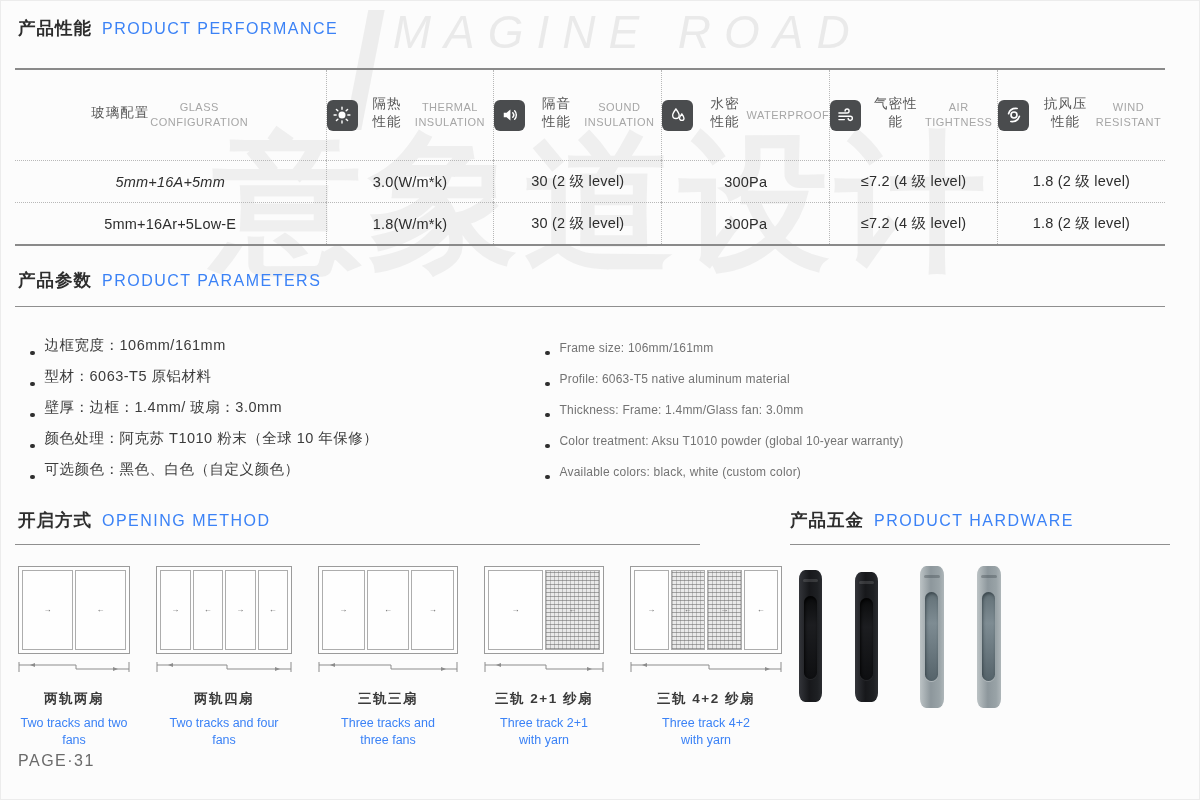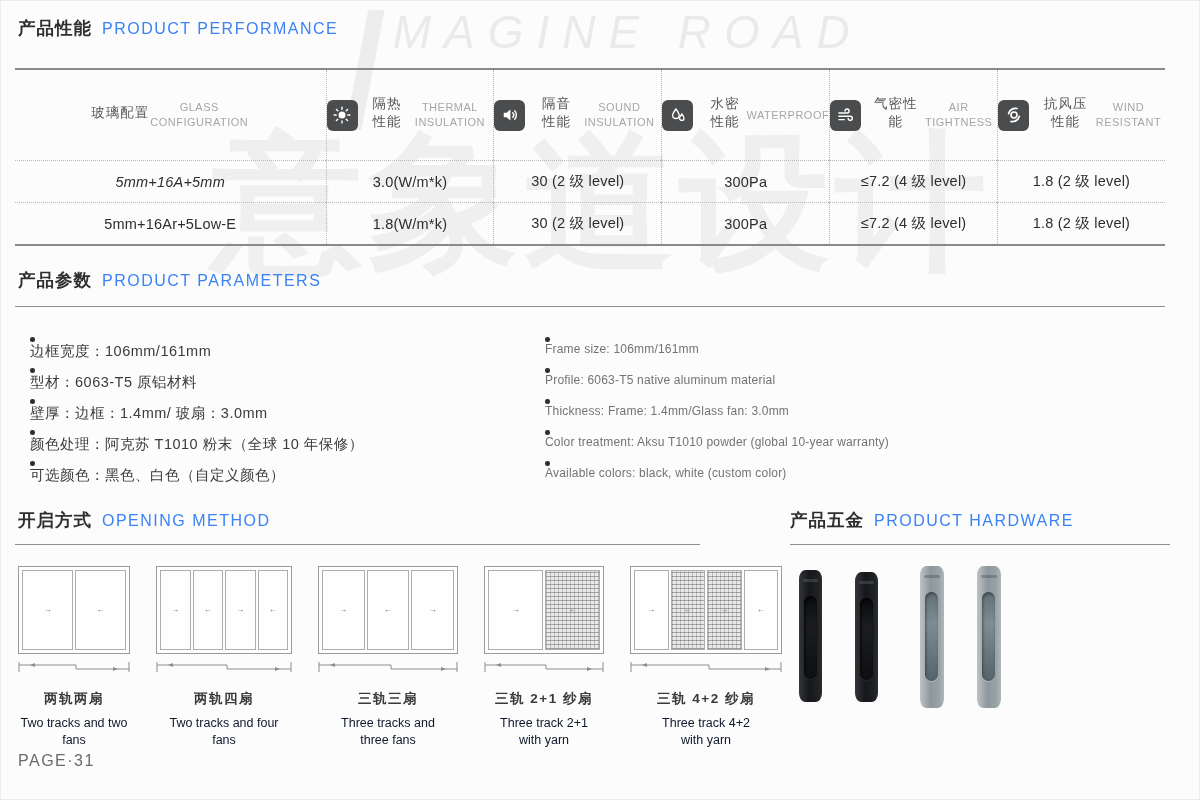--- a/index.html
+++ b/index.html
@@ -44,41 +44,41 @@
   .hdr-cn { font-size:13.5px; color:#565656; letter-spacing:1px; margin-bottom:4px; text-align:center; }
   .hdr-en { font-size:11px; color:#a6a6a6; letter-spacing:0.5px; line-height:1.35; text-align:center; max-width:100px; }
   .icon-box {
     width:31px; height:31px; border-radius:6px; flex:0 0 auto;
     display:flex; align-items:center; justify-content:center; margin-right:10px;
   }
   .pt-val { font-size:14.5px; color:#2d2d2d; letter-spacing:0.2px; }
 
   
   .param-list { position:absolute; z-index:1; }
-  .param-item { display:flex; align-items:flex-start; margin-bottom:13px; height:18px;flex-direction:column; }
+  .param-item { display:flex; align-items:flex-end; margin-bottom:13px; height:18px; }
   .param-dot { width:4.5px; height:4.5px; border-radius:50%; background:#2f2f2f; margin-right:10px; flex:none; }
   .param-text-cn { font-size:14.5px; color:#3b3b3b; letter-spacing:0.5px; }
   .param-text-en { font-size:12px; color:#737373; letter-spacing:0.2px; }
 
   
   .opening-row { position:absolute; left:18px; top:566px; z-index:1; display:flex; gap:26px; align-items:flex-start; }
   .diag { display:flex; flex-direction:column; align-items:center; }
   .win { height:88px; border:1.5px solid #9b9b9b; box-sizing:border-box; padding:3px; display:flex; background:rgba(255,255,255,0.55); }
   .pane { flex:1; border:1px solid #adadad; position:relative; display:flex; align-items:center; justify-content:center; background:rgba(255,255,255,0.4); }
   .pane + .pane { margin-left:2px; }
   .pane.mesh {
     background-color:rgba(186,186,186,0.3);
     background-image:
       repeating-linear-gradient(0deg, rgba(105,105,105,0.55) 0 1px, transparent 1px 4px),
       repeating-linear-gradient(90deg, rgba(105,105,105,0.35) 0 1px, transparent 1px 4px);
   }
   .pane-arr { font-size:8px; color:#5d5d5d; line-height:1; }
   .track { margin-top:5px; }
   .diag-cn { margin-top:13px; font-size:13.5px; font-weight:700; color:#3a3a3a; letter-spacing:1.5px; text-align:center; white-space:nowrap; }
-  .diag-en { margin-top:7px; font-size:12.5px; color:#0f172a; text-align:center; line-height:1.35; max-width:112px; }
+  .diag-en { margin-top:7px; font-size:12.5px; color:#3b82f6; text-align:center; line-height:1.35; max-width:112px; }
 
   
   .handle { position:absolute; z-index:1; border-radius:6px 6px 6px 6px / 9px 9px 9px 9px; }
   .handle.black { background:linear-gradient(90deg,#33353a 0%,#17181b 45%,#1e2023 80%,#2a2c30 100%); }
   .handle.gray  { background:linear-gradient(90deg,#bcc3c5 0%,#8d979c 45%,#99a3a7 80%,#aeb6b9 100%); }
   .handle .cap { position:absolute; left:4px; right:4px; top:9px; height:3px; border-radius:2px; }
   .handle.black .cap { background:rgba(255,255,255,0.13); }
   .handle.gray .cap { background:rgba(60,70,75,0.35); }
   .handle .groove { position:absolute; left:5px; width:13px; top:26px; border-radius:7px; }
   .handle.black .groove { background:linear-gradient(180deg,#0a0b0c 0%,#1c1d20 35%,#0e0f11 100%); box-shadow: inset 1px 2px 3px rgba(0,0,0,0.8), 0 1px 0 rgba(255,255,255,0.06); }

